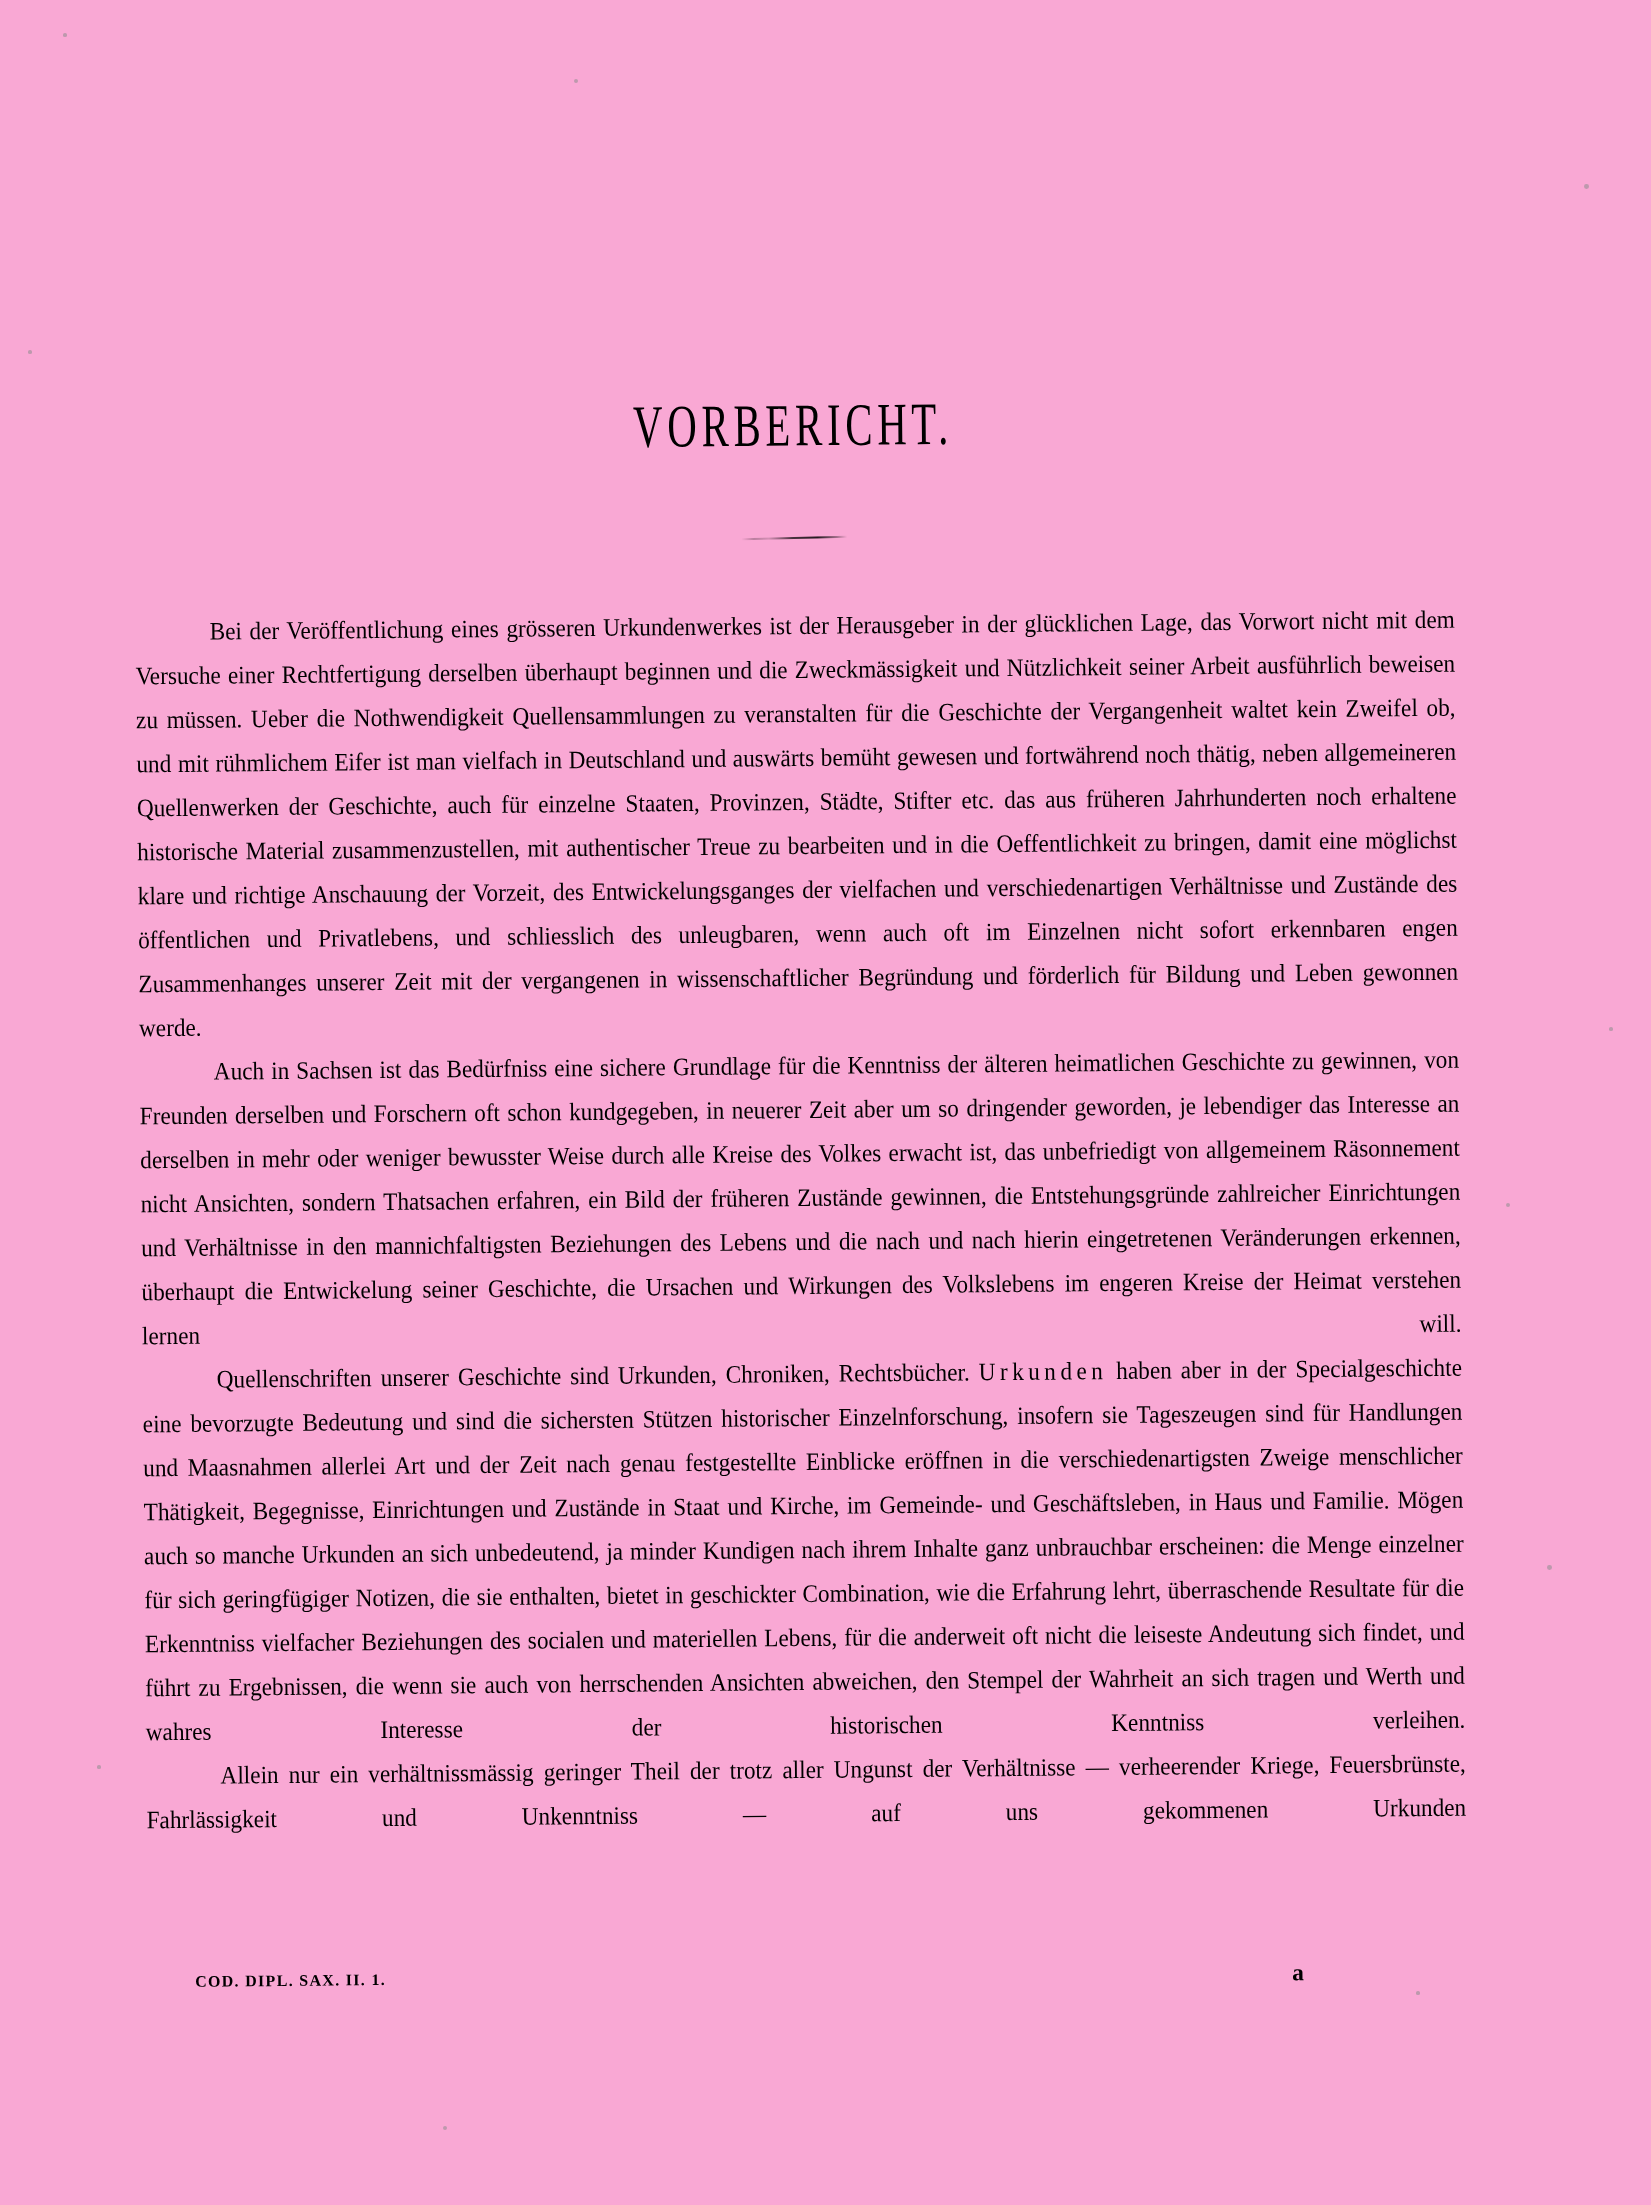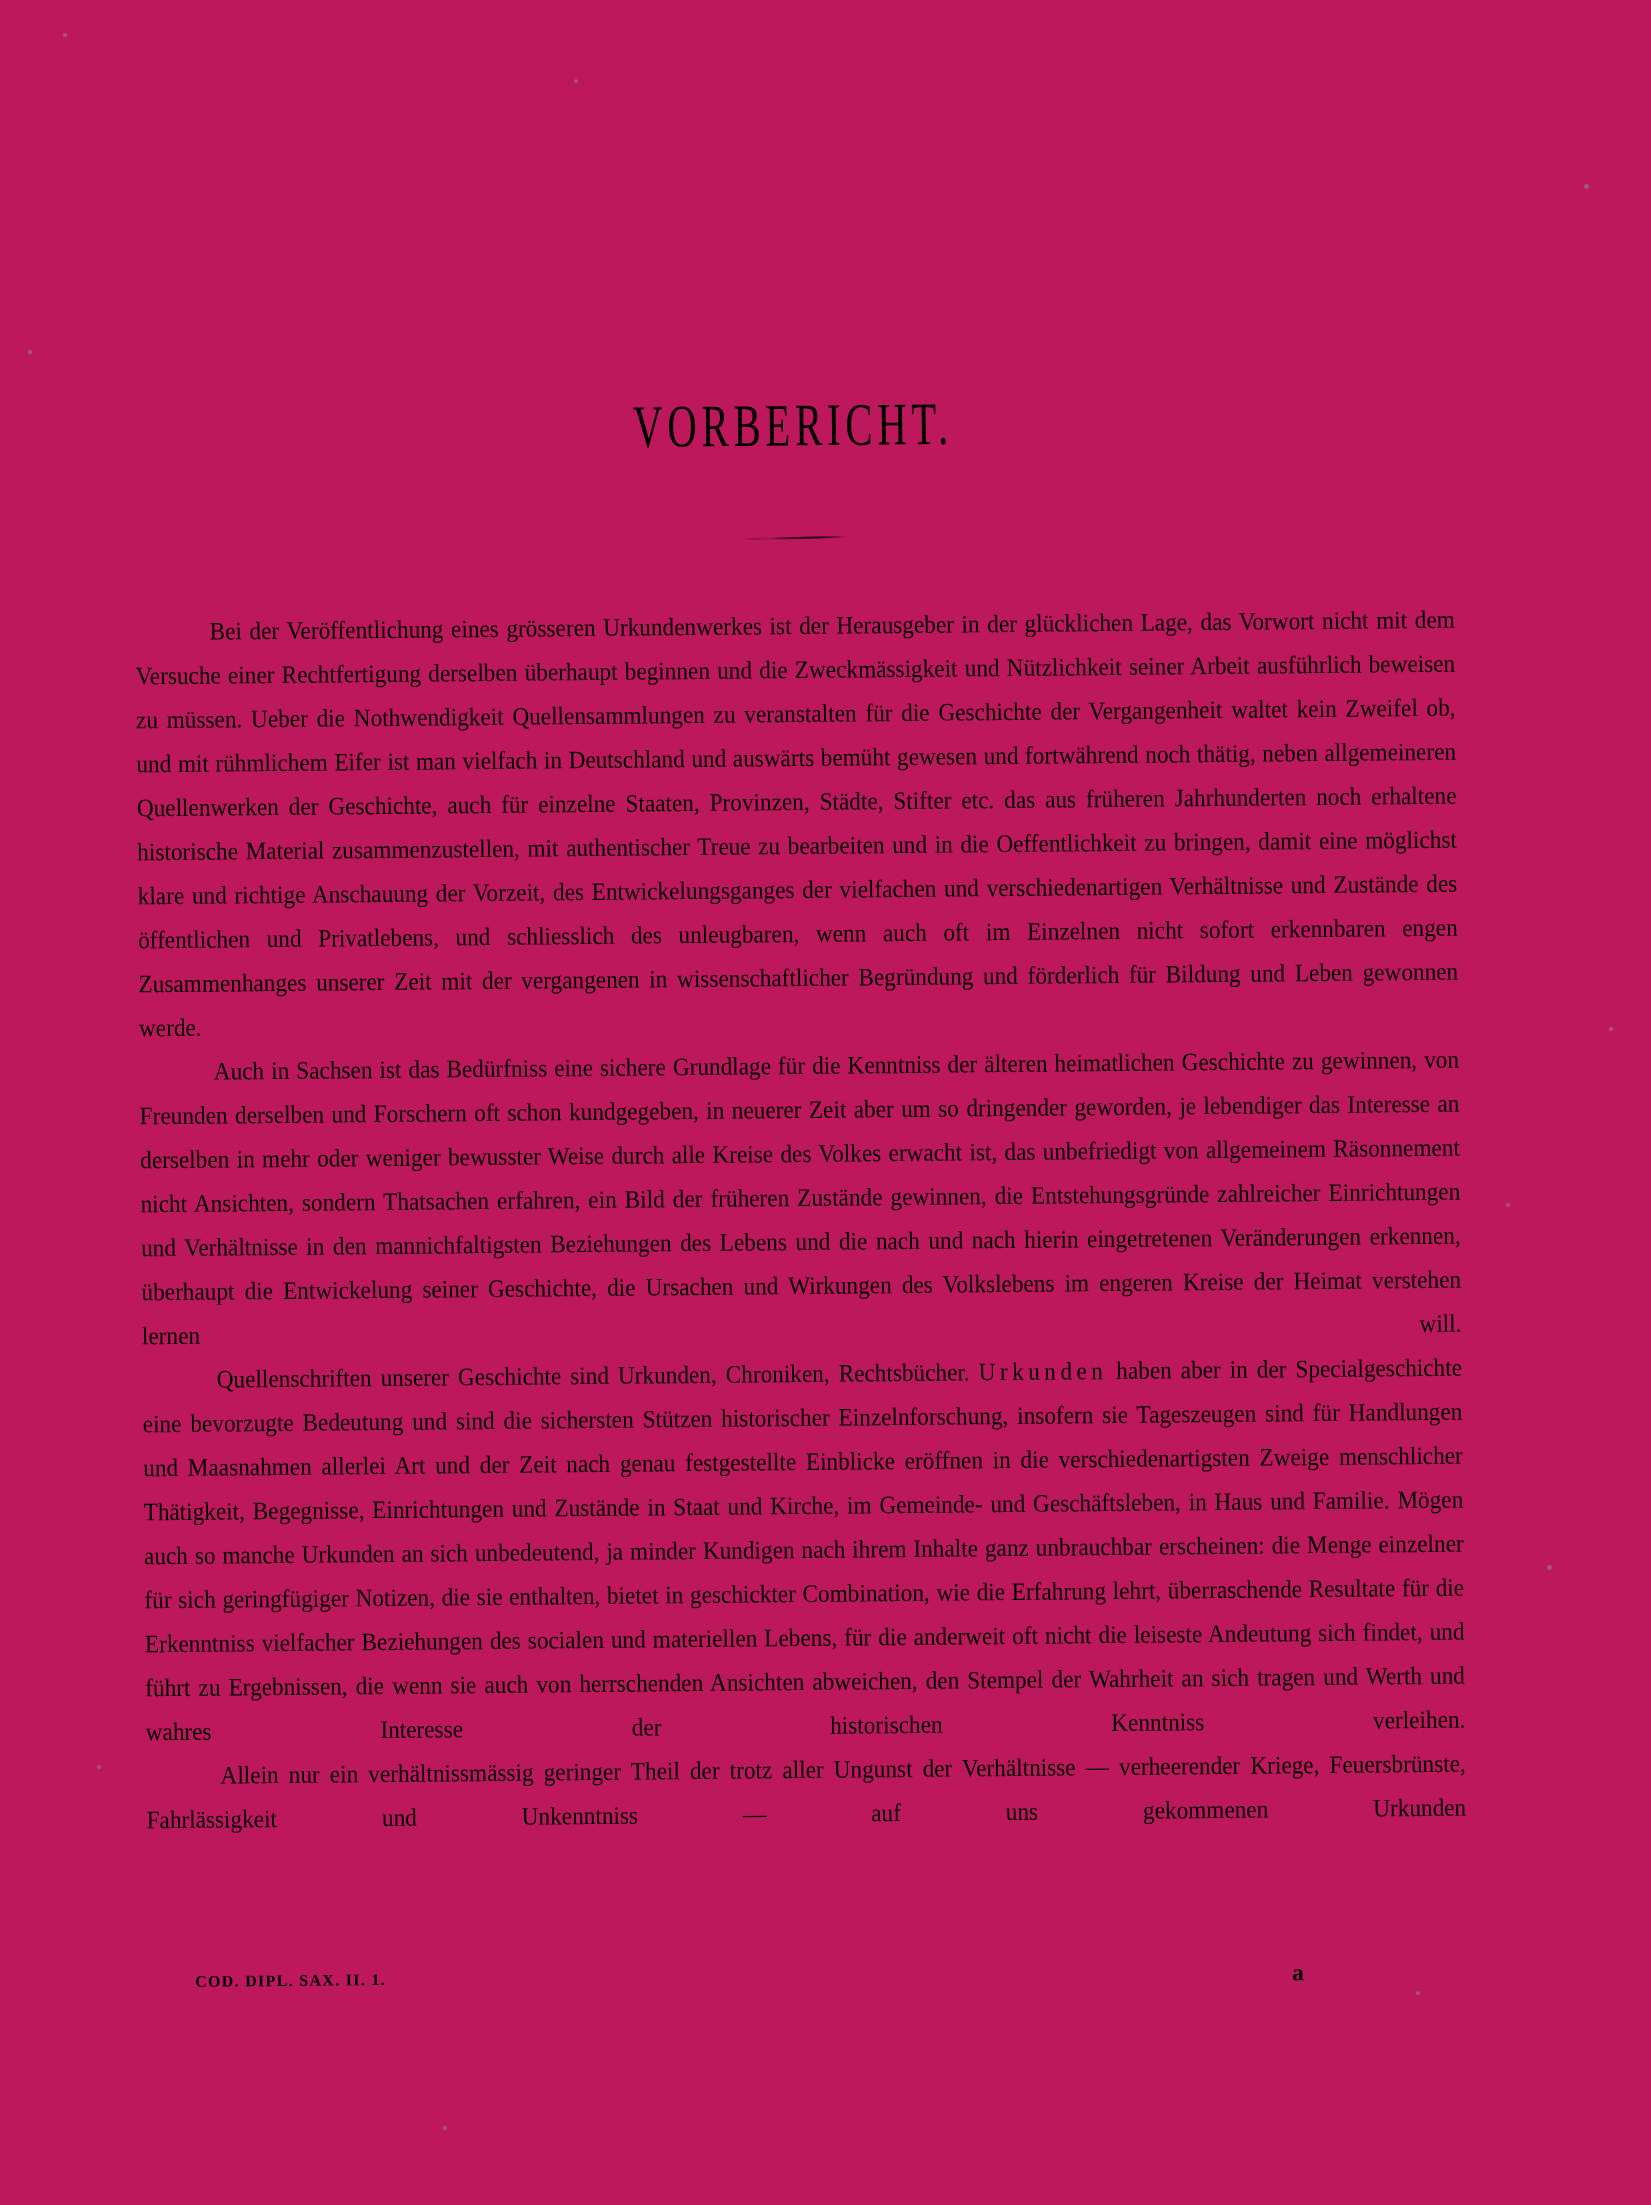--- a/index.html
+++ b/index.html
@@ -10,21 +10,21 @@
 
   body {
     font-family: "Liberation Serif", "DejaVu Serif", serif;
     color: #000000;
   }
 
   #page {
     position: relative;
     width: 1652px;
     height: 2205px;
-    background: #be185d;
+    background: #f9a8d4;
     overflow: hidden;
   }
 
   
   .speck {
     position: absolute;
     background: #8d8d8d;
     border-radius: 50%;
     opacity: .55;
   }

